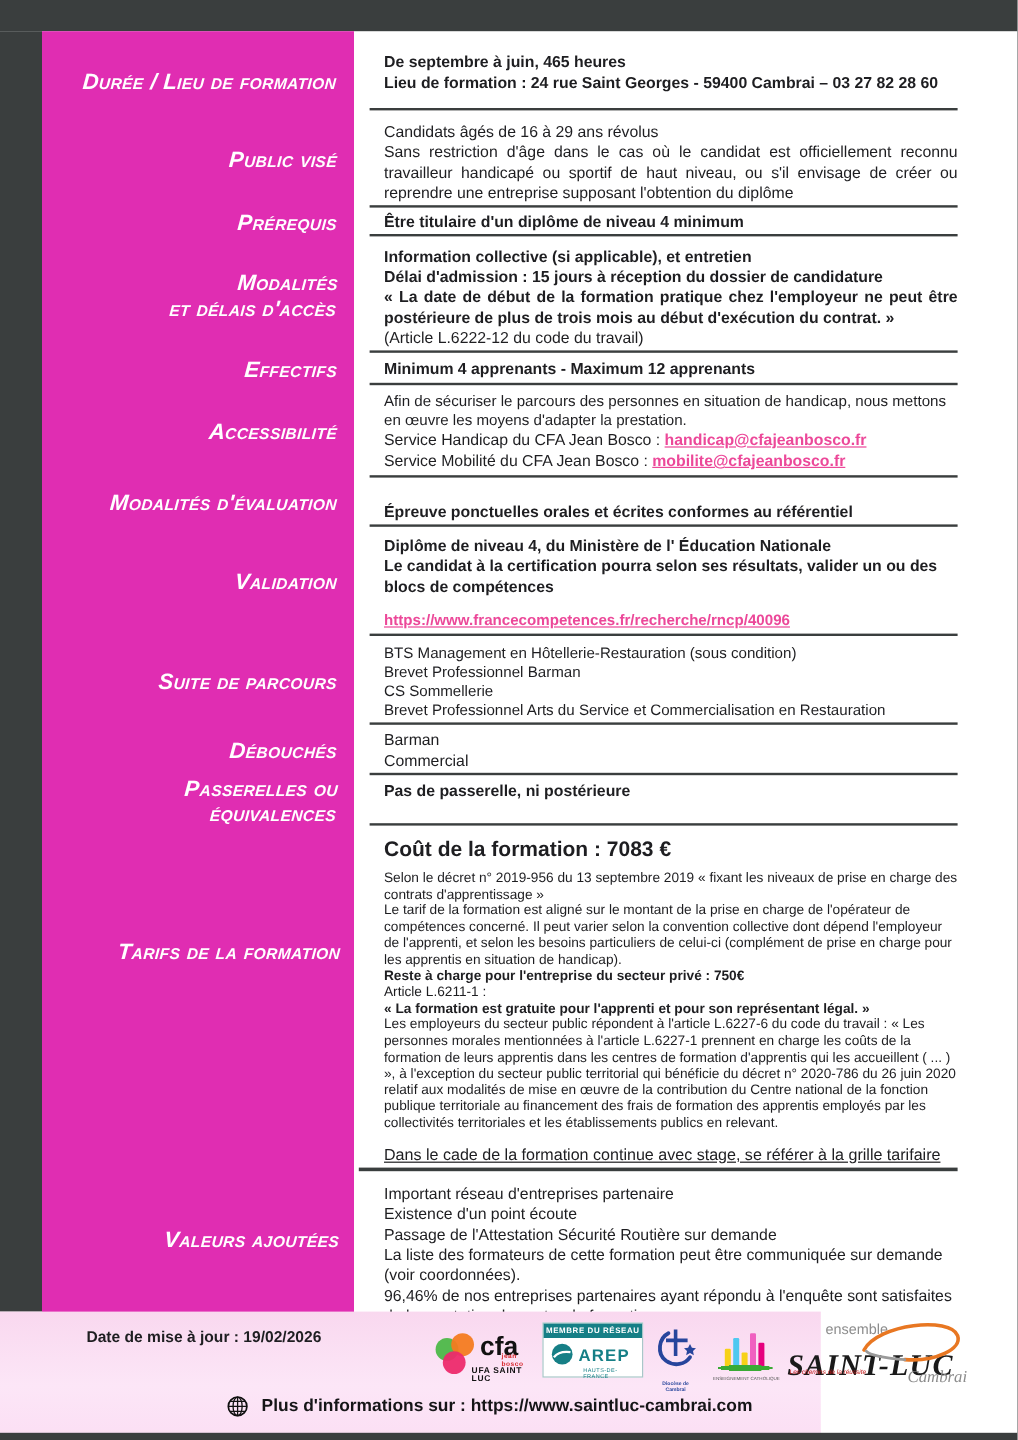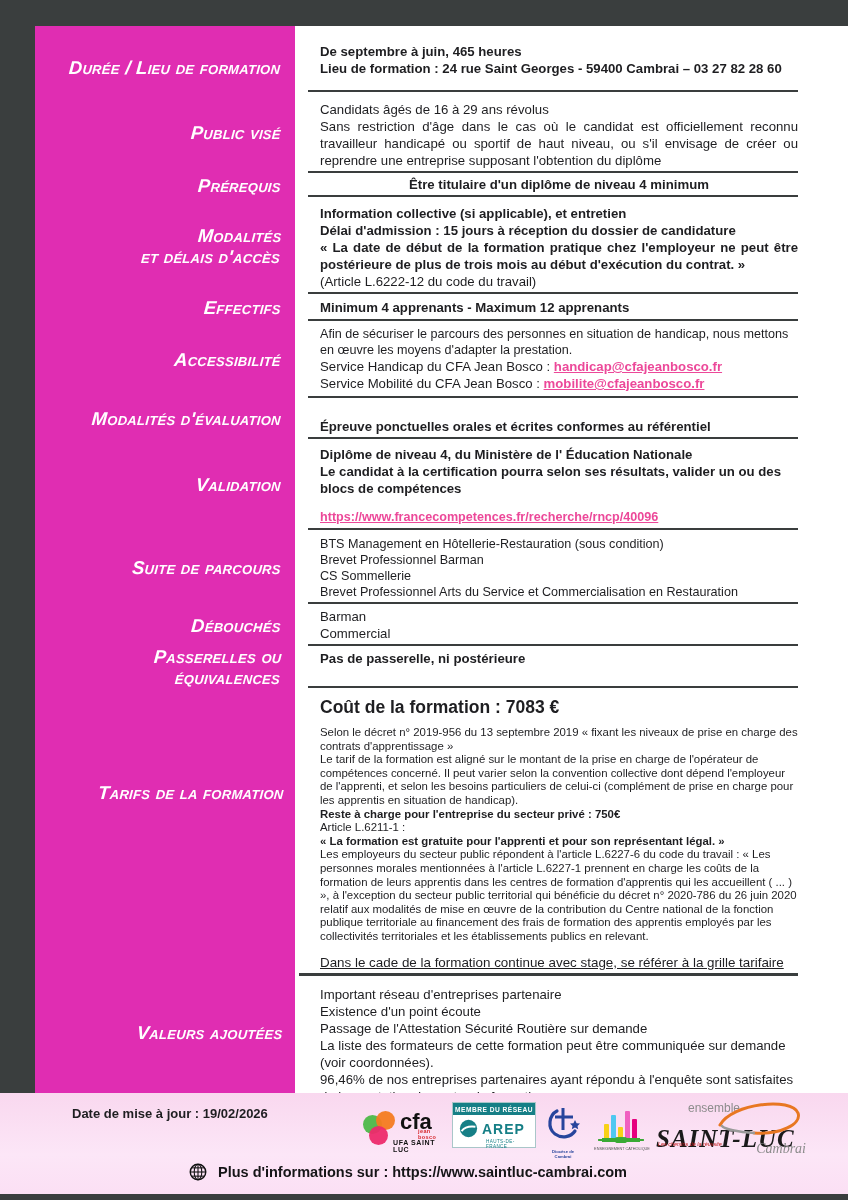--- a/index.html
+++ b/index.html
@@ -36,21 +36,21 @@
   .ln.justify { text-align:justify; }
   .ln.cond { font-size:12.6px; line-height:16px; }
   .ln.sm  { font-size:11.4px; line-height:13.6px; }
   .ln.smb { font-size:11.4px; line-height:13.6px; font-weight:700; }
   .ln.heading { font-size:17.5px; line-height:22px; font-weight:700; }
   .ln.underline { text-decoration:underline; font-weight:500; font-size:13.4px; }
   .ln a.link { color:#ec4899; text-decoration:underline; font-weight:600; }
   .ln.lk { font-size:12.6px; margin-top:12px; }
 
   
-  .footer { position:absolute; left:0; top:1093px; width:848px; height:103px;
+  .footer { position:absolute; left:0; top:1093px; width:684px; height:103px;
             background:linear-gradient(180deg,#f9d8ef 0%,#fce6f7 60%,#fbdff4 100%); }
   .date { position:absolute; left:72px; top:13px; font-size:13px; font-weight:700; color:#1e1e21; }
   .info-line { position:absolute; left:0; top:70px; width:848px; display:flex;
                justify-content:center; align-items:center; gap:11px; transform:translateX(-16px); }
   .info-line .txt { font-size:14.5px; font-weight:700; color:#151517; }
 
   
   .logo { position:absolute; }
   
   .cfa { left:363px; top:16px; width:86px; height:42px; }
@@ -117,21 +117,21 @@
         </div>
         <div class="row-body" style="padding-top: 9px;">
           <p class="ln"><span>Candidats âgés de 16 à 29 ans révolus</span></p>
           <p class="ln justify"><span>Sans restriction d'âge dans le cas où le candidat est officiellement reconnu travailleur handicapé ou sportif de haut niveau, ou s'il envisage de créer ou reprendre une entreprise supposant l'obtention du diplôme</span></p>
         </div>
       </div>
       <div class="row" style="min-height: 23px;">
         <div class="row-label">
           <div>Prérequis</div>
         </div>
-        <div class="row-body" style="padding-top: 3px; text-align: center;">
+        <div class="row-body" style="padding-top: 3px;">
           <p class="ln sb"><span>Être titulaire d'un diplôme de niveau 4 minimum</span></p>
         </div>
       </div>
       <div class="row" style="min-height: 93px;">
         <div class="row-label">
           <div>Modalités</div>
           <div>et délais d'accès</div>
         </div>
         <div class="row-body" style="padding-top: 8px;">
           <p class="ln b"><span>Information collective (si applicable), et entretien</span></p>

